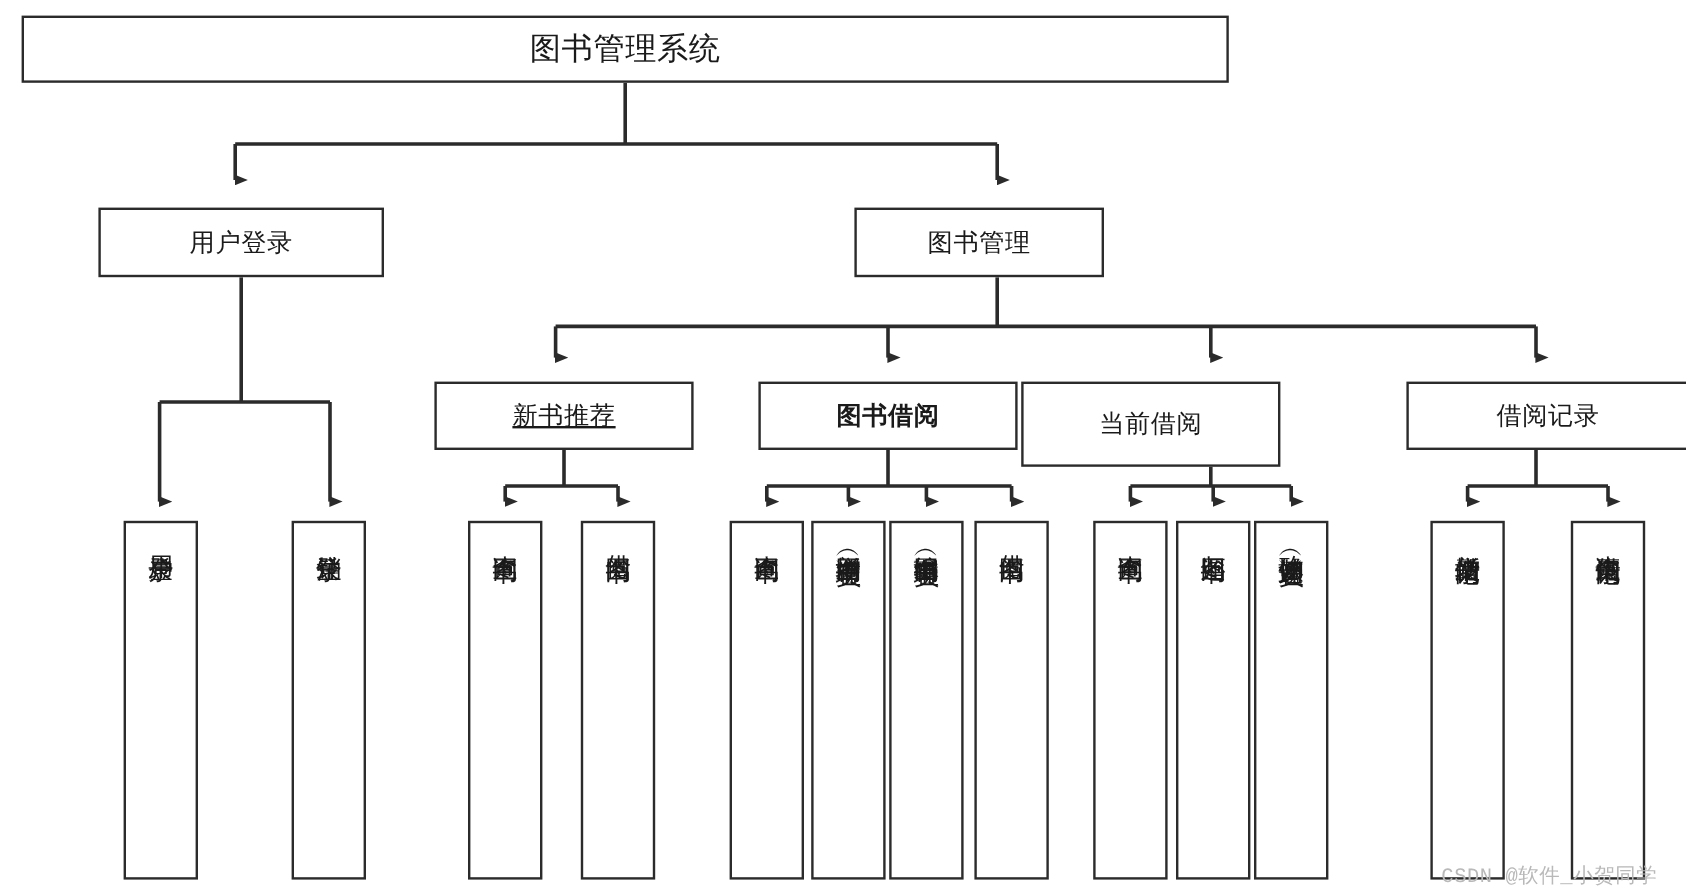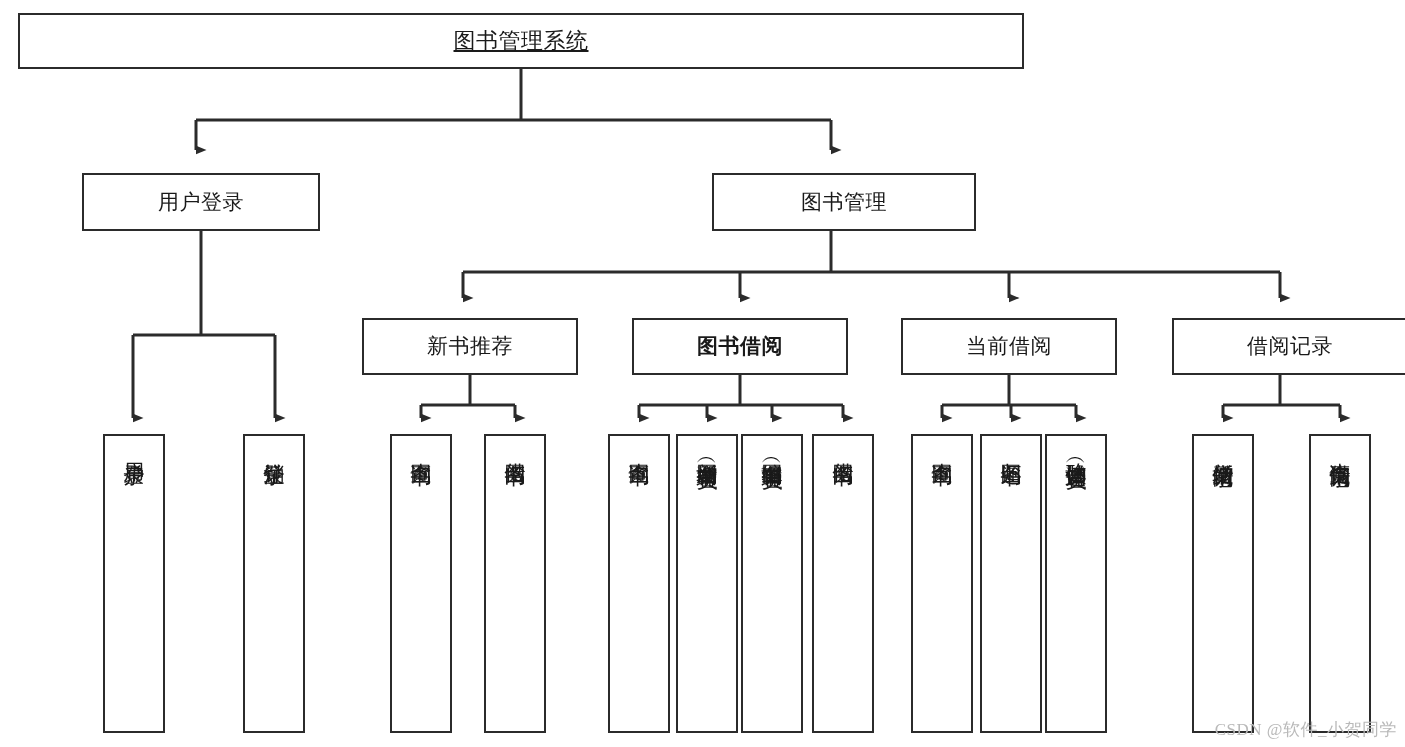--- a/index.html
+++ b/index.html
@@ -41,46 +41,45 @@
     text-align: center;
     line-height: 1.18;
     white-space: pre;
   }
   
   .node.h .lbl {
     font-size: 21px;
     letter-spacing: 0.5px;
   }
   .node.root .lbl {
-    font-size: 22px;
-    text-decoration: underline;
+    font-size: 26px;
   }
   
   .node.v {
     align-items: flex-start;
     justify-content: center;
     padding-top: 10px;
   }
   .node.v .lbl {
     writing-mode: vertical-rl;
     text-orientation: upright;
     font-size: 21px;
     line-height: 1.05;
     letter-spacing: 1px;
     white-space: nowrap;
   }
   .watermark {
     position: absolute;
-    right: 8px;
+    right: 24px;
     bottom: 6px;
     font-size: 17px;
     color: #b9b9b9;
     letter-spacing: 0.5px;
     white-space: nowrap;
-    font-family: Liberation Serif, serif;
+    font-family: Liberation Mono, monospace;
   }
 </style>
 </head>
 <body>
 
 <div id="canvas">
 
   <svg class="wires" viewBox="0 0 1405 747" xmlns="http://www.w3.org/2000/svg">
     <defs>
       <marker id="arw" markerWidth="9" markerHeight="11" refX="4.5" refY="10.5" orient="auto-start-reverse" markerUnits="userSpaceOnUse">
@@ -133,33 +132,33 @@
   </svg>
 
   <div class="node h root" style="left:18px; top:13px; width:1006px; height:56px;">
     <span class="lbl">图书管理系统</span>
   </div>
 
   <div class="node h" style="left:82px; top:173px; width:238px; height:58px;">
     <span class="lbl">用户登录</span>
   </div>
 
-  <div class="node h" style="left:712px; top:173px; width:264px; height:58px;">
+  <div class="node h" style="left:712px; top:173px; width:208px; height:58px;">
     <span class="lbl">图书管理</span>
   </div>
 
-  <div class="node h" style="left:362px; top:318px; width:216px; height:57px;">
+  <div class="node h" style="left:362px; top:318px; width:216px; height:57px;text-decoration:underline;">
     <span class="lbl">新书推荐</span>
   </div>
 
   <div class="node h" style="left:632px; top:318px; width:216px; height:57px;font-weight:bold;">
     <span class="lbl">图书借阅</span>
   </div>
 
-  <div class="node h" style="left:901px; top:318px; width:216px; height:57px;justify-content:center;">
+  <div class="node h" style="left:851px; top:318px; width:216px; height:71px;justify-content:center;">
     <span class="lbl">当前借阅</span>
   </div>
 
   <div class="node h" style="left:1172px; top:318px; width:236px; height:57px;">
     <span class="lbl">借阅记录</span>
   </div>
 
   <div class="node v" style="left:103px; top:434px; width:62px; height:299px;">
     <span class="lbl">用户登录</span>
   </div>

